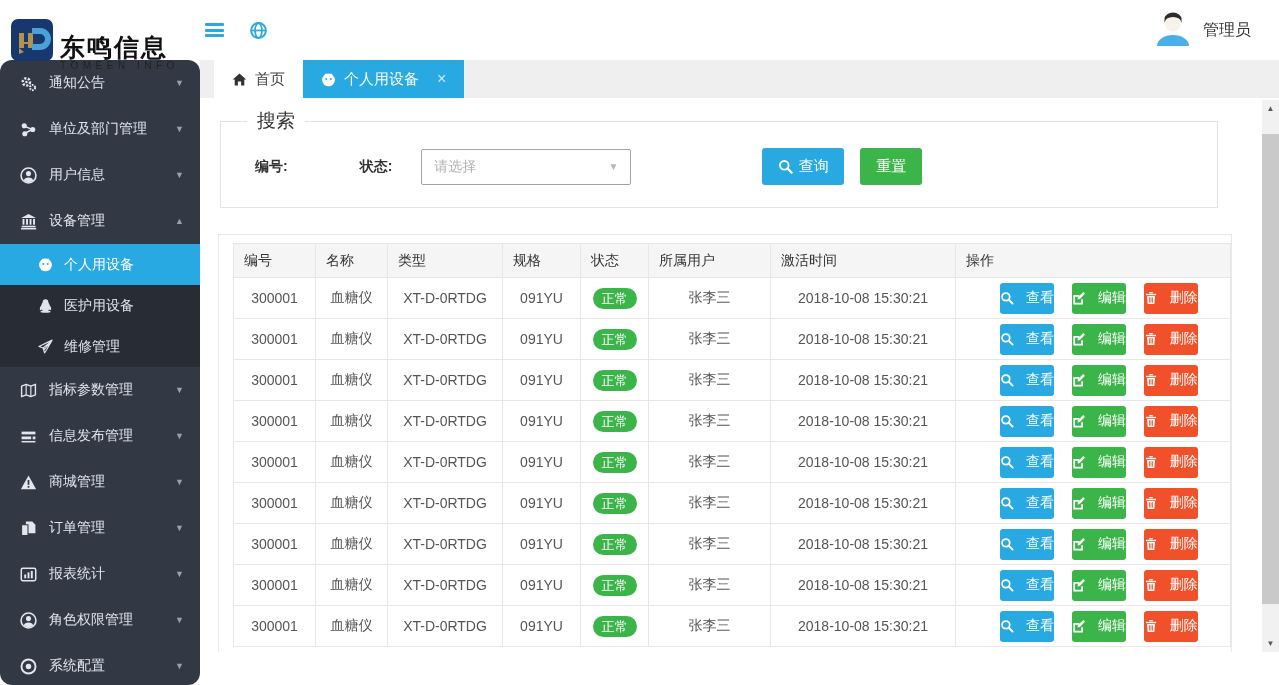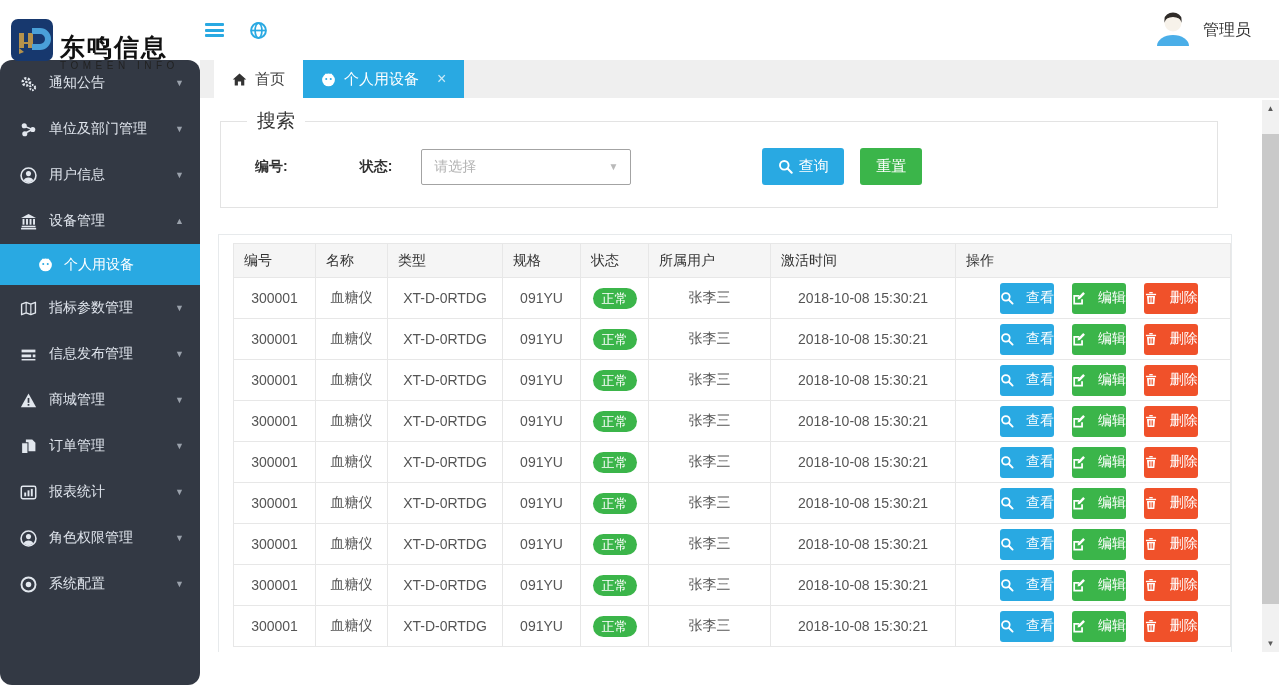--- a/index.html
+++ b/index.html
@@ -166,20 +166,36 @@
     <div class="submenu">
       <div class="sub-item active">
         <svg class="s-icon" viewBox="0 0 16 16">
             <circle cx="8" cy="8.5" r="6.8" fill="currentColor"></circle>
             <path d="M3 4 l2.4-2.6 1 2z" fill="currentColor"></path>
             <path d="M13 4 l-2.4-2.6 -1 2z" fill="currentColor"></path>
             <circle cx="5.6" cy="7.4" r="1.1" fill="#29a9e2"></circle>
             <circle cx="10.4" cy="7.4" r="1.1" fill="#29a9e2"></circle>
           </svg>
         <span>个人用设备</span>
+      </div>
+      <div class="sub-item">
+        <svg class="s-icon" viewBox="0 0 16 16">
+            <ellipse cx="8" cy="9" rx="4.6" ry="5.6" fill="currentColor"></ellipse>
+            <circle cx="8" cy="4.2" r="3" fill="currentColor"></circle>
+            <ellipse cx="3.4" cy="10.5" rx="1.3" ry="2.6" fill="currentColor" transform="rotate(18 3.4 10.5)"></ellipse>
+            <ellipse cx="12.6" cy="10.5" rx="1.3" ry="2.6" fill="currentColor" transform="rotate(-18 12.6 10.5)"></ellipse>
+            <ellipse cx="8" cy="14.6" rx="5.4" ry="1.2" fill="currentColor"></ellipse>
+          </svg>
+        <span>医护用设备</span>
+      </div>
+      <div class="sub-item">
+        <svg class="s-icon" viewBox="0 0 16 16">
+            <path d="M15 1.2 L1 8 l4.4 1.6 L7 14.8 l2.2-3.4 z M5.4 9.6 L13 3.4 7 11z" fill="none" stroke="currentColor" stroke-width="1.2" stroke-linejoin="round"></path>
+          </svg>
+        <span>维修管理</span>
       </div>
     </div>
     <div class="side-item">
       <svg class="s-icon" viewBox="0 0 16 16">
           <path d="M1.5 3.8 L5.8 2.2 L10.2 3.8 L14.5 2.2 V12.2 L10.2 13.8 L5.8 12.2 L1.5 13.8 Z" fill="none" stroke="currentColor" stroke-width="1.3" stroke-linejoin="round"></path>
           <line x1="5.8" y1="2.6" x2="5.8" y2="12" stroke="currentColor" stroke-width="1.1"></line>
           <line x1="10.2" y1="4" x2="10.2" y2="13.4" stroke="currentColor" stroke-width="1.1"></line>
         </svg>
       <span>指标参数管理</span>
       <span class="caret">▼</span>

